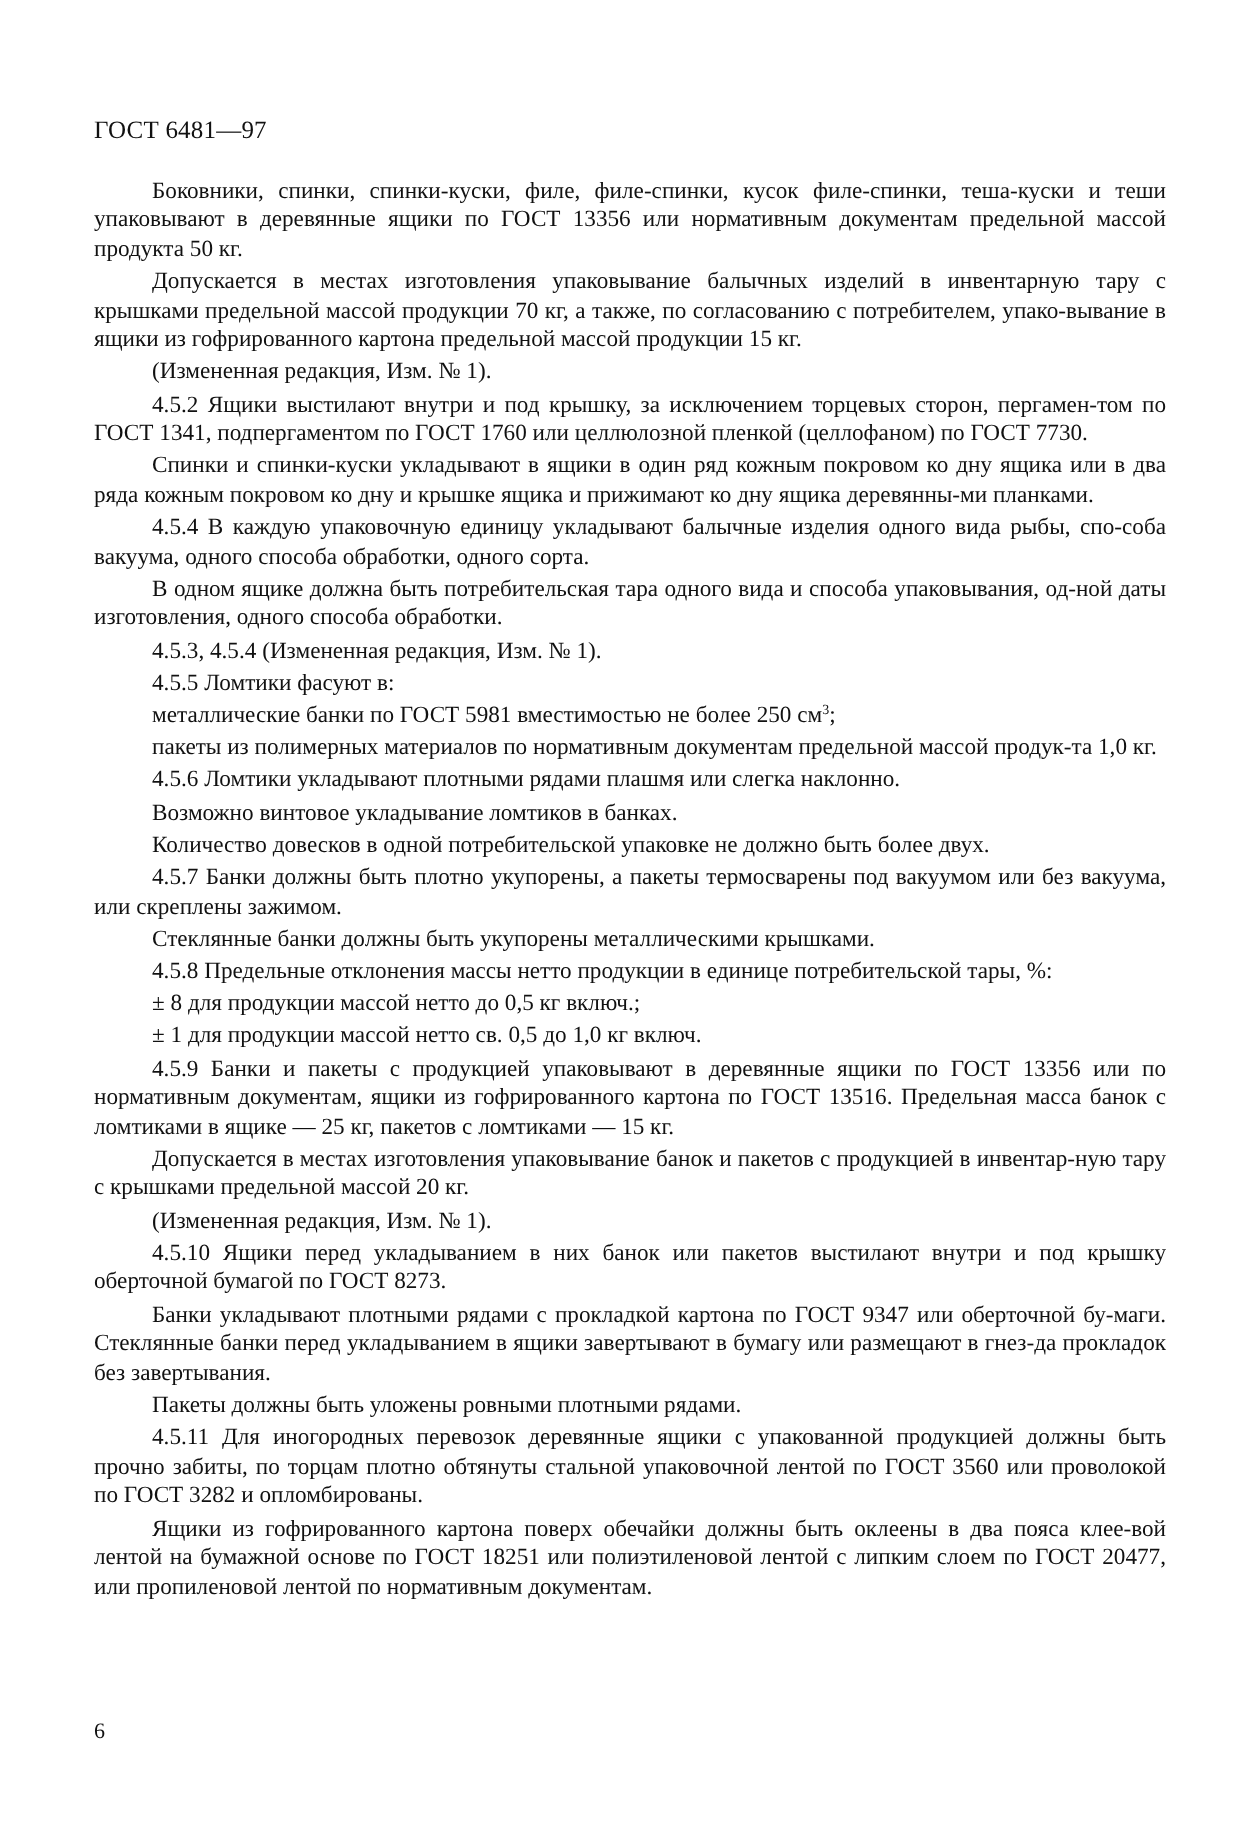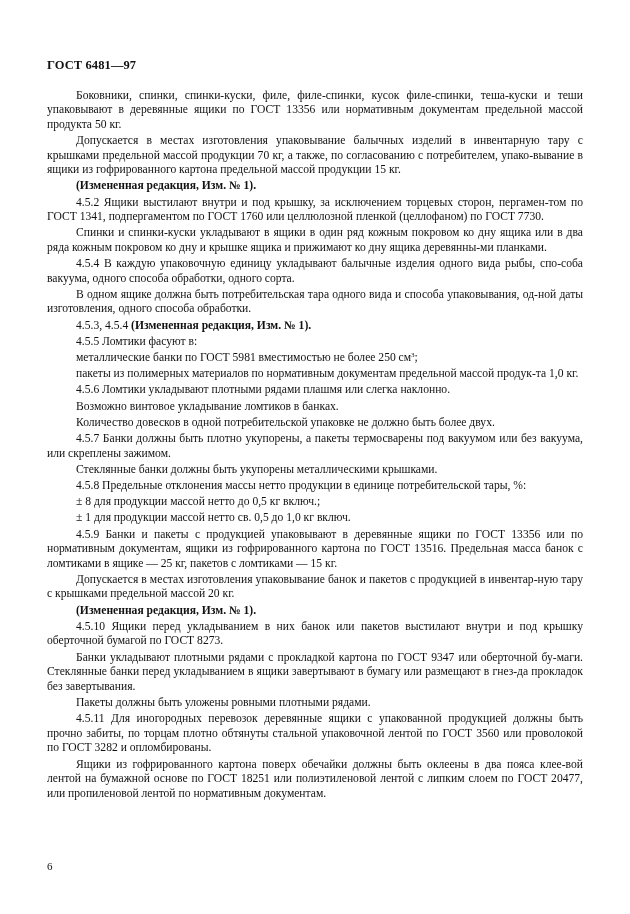--- a/index.html
+++ b/index.html
@@ -2,23 +2,23 @@
 <html><head>
 <meta charset="utf-8">
 <style>
   html, body { margin: 0; padding: 0; background: #ffffff; }
   body { width: 630px; height: 914px; position: relative; overflow: hidden; }
   .page {
     position: absolute; left: 47px; top: 58px; width: 536px;
     font-family: "Liberation Serif", "DejaVu Serif", serif;
     font-size: 11.6px; line-height: 14.6px; color: #111;
   }
-  .header { font-weight: bold; font-size: 12.5px; margin: 0 0 16px 0; letter-spacing: 0.1px; }
+  .header { font-weight: normal; font-size: 12.5px; margin: 0 0 16px 0; letter-spacing: 0.1px; }
   p { margin: 0 0 1.6px 0; text-align: justify; text-indent: 29px; hyphens: manual; }
-  .b { font-weight: bold; }
+  .b { font-weight: normal; }
   sup { font-size: 7px; line-height: 0; vertical-align: 4px; }
   .pagenum { position: absolute; left: 47px; top: 860px; font-family: "Liberation Serif", serif; font-size: 11px; color: #111; }
 </style>
 </head>
 <body>
 
 <div class="page">
   <div class="header">ГОСТ 6481—97</div>
 
   <p>Боковники, спинки, спинки-куски, филе, филе-спинки, кусок филе-спинки, теша-куски и теши упаковывают в деревянные ящики по ГОСТ 13356 или нормативным документам предельной массой продукта 50 кг.</p>

